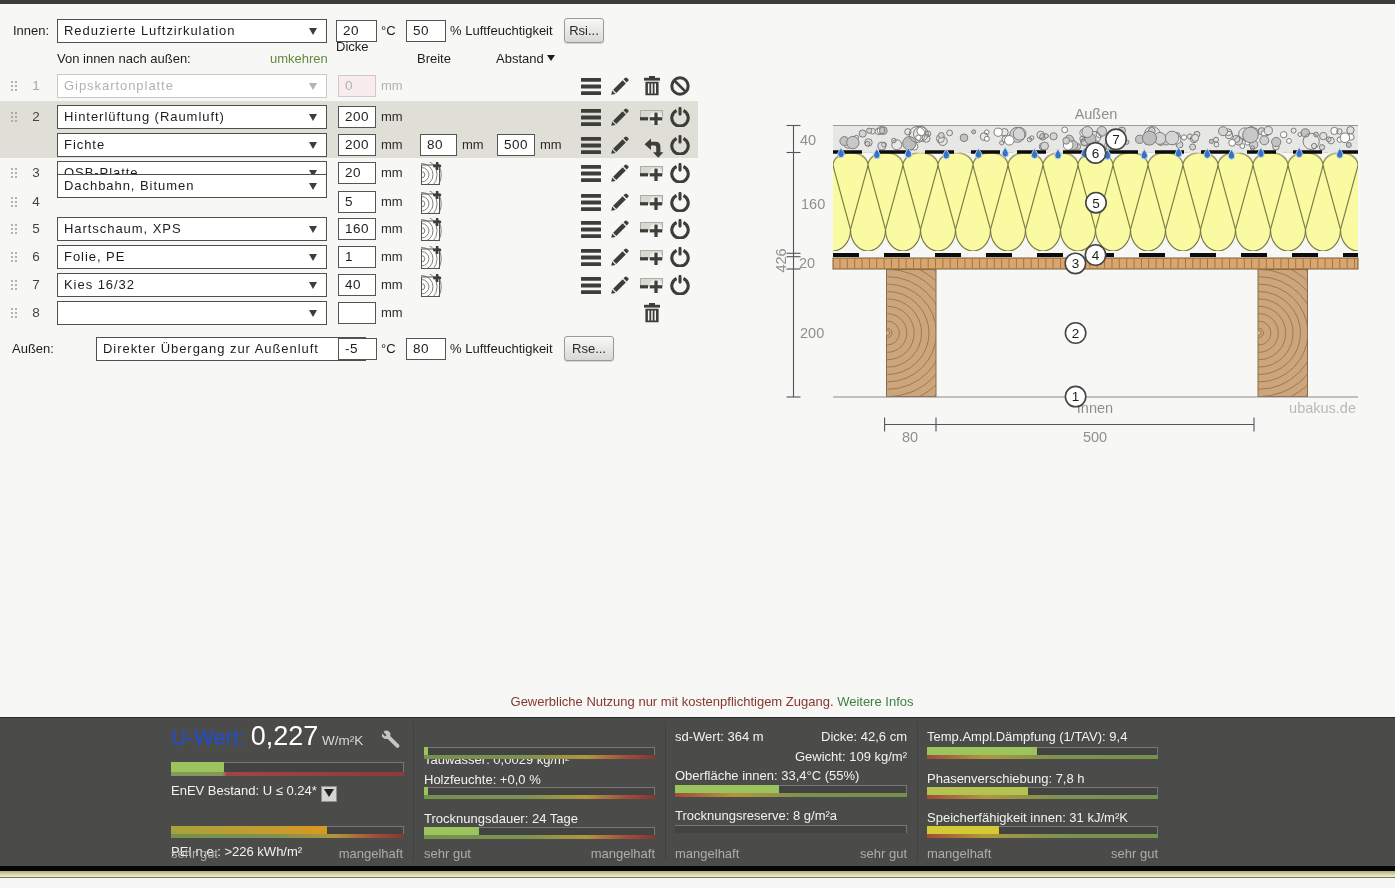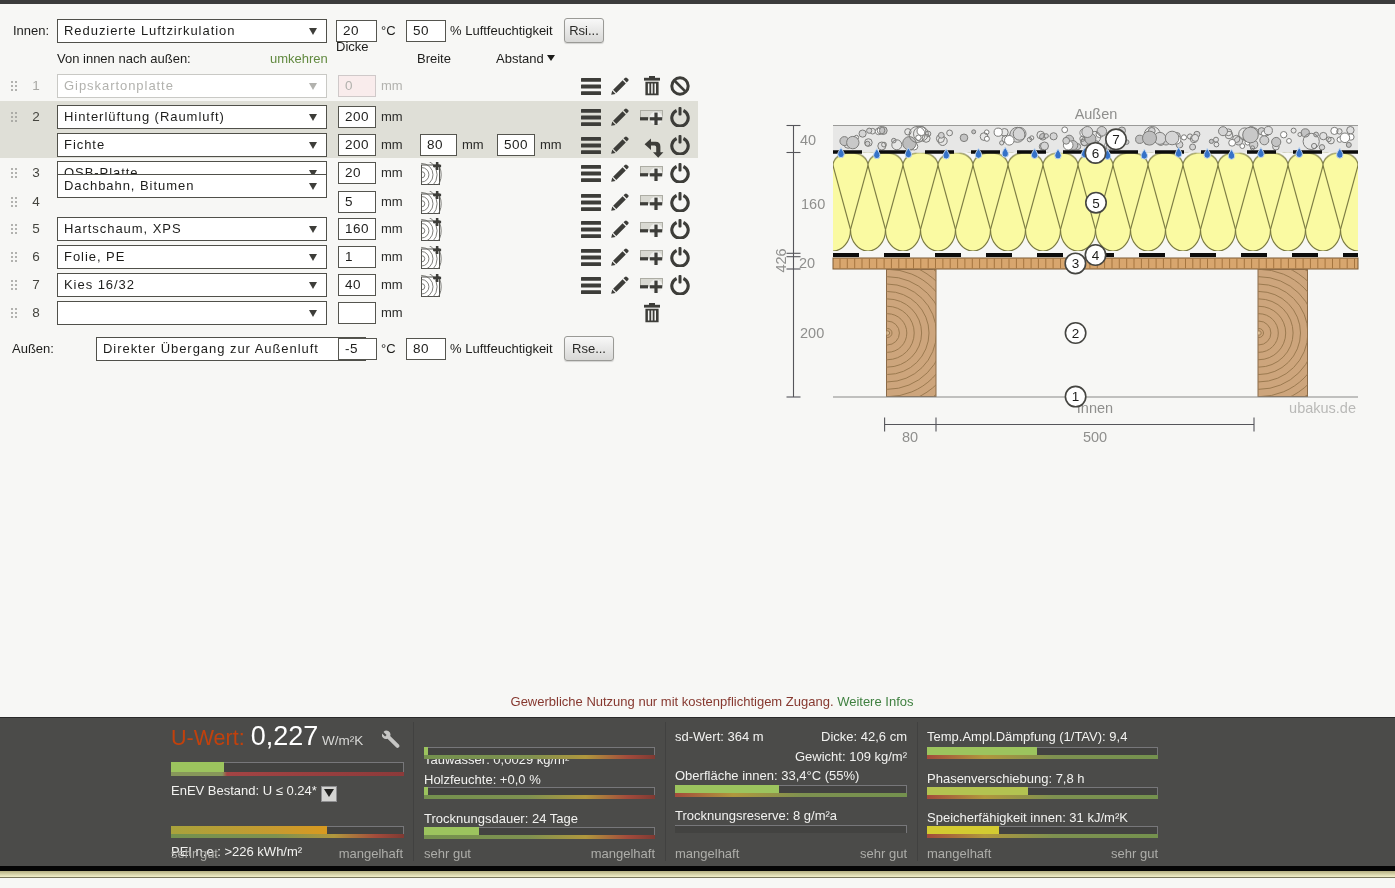--- a/index.html
+++ b/index.html
@@ -770,21 +770,21 @@
     <circle cx="356.0" cy="39.3" r="10.2" fill="#ffffff" stroke="#454541" stroke-width="1.6"></circle>
     <text x="356.0" y="44.1" text-anchor="middle" font-family="Liberation Sans, sans-serif" font-size="13.5" fill="#1d1d1b">7</text>
   </svg>
 <div class="abs" style="left:0;top:694px;width:1424px;text-align:center;font-size:13px;color:#86382f;">Gewerbliche Nutzung nur mit kostenpflichtigem Zugang. <span style="color:#3f8040;">Weitere Infos</span></div>
 <div class="abs" style="left:0;top:717px;width:1395px;height:149px;background:#4b4b49;border-top:1px solid #2a2a2a;"></div>
 <div class="abs" style="left:413px;top:722px;width:1px;height:139px;background:#414140;"></div>
 <div class="abs" style="left:665px;top:722px;width:1px;height:139px;background:#414140;"></div>
 <div class="abs" style="left:917px;top:722px;width:1px;height:139px;background:#414140;"></div>
 <div class="abs" style="left:0;top:866px;width:1395px;height:5px;background:#050505;"></div>
 <div class="abs" style="left:0;top:871px;width:1395px;height:7px;background:linear-gradient(#b5b083,#f2f0ca);border-bottom:1px solid #7a775c;"></div>
-<div class="abs" style="left:171px;top:721px;white-space:nowrap;"><span style="font-size:21.5px;color:#c2410c;">U-Wert: </span><span style="font-size:27px;color:#fff;">0,227</span><span style="font-size:13.5px;color:#d8d8d6;"> W/m²K</span></div>
+<div class="abs" style="left:171px;top:721px;white-space:nowrap;"><span style="font-size:21.5px;color:#1d4ed8;">U-Wert: </span><span style="font-size:27px;color:#fff;">0,227</span><span style="font-size:13.5px;color:#d8d8d6;"> W/m²K</span></div>
 <div class="abs" style="left:382px;top:727px;"><svg width="19" height="24" viewBox="0 0 19 24">
       <g fill="#c6c6c4" transform="scale(-1,1) translate(-19,0)">
         <path d="M12.2,1.0 a4.2,4.2 0 0 1 4.8,0.9 l-3.1,3.1 1.5,1.5 3.1,-3.1 a4.2,4.2 0 0 1 -5.5,5.3 L4.4,17.3 a1.9,1.9 0 0 1 -2.7,-2.7 L10.3,6.0 a4.2,4.2 0 0 1 1.9,-5.0 Z" transform="translate(0.5,3)"></path>
       </g>
     </svg></div>
 <div class="abs" style="left:171px;top:762px;width:233px;height:10px;border-top:1px solid #77777a;border-right:1px solid #77777a;background:#434341;"></div>
 <div class="abs" style="left:171px;top:762px;width:53px;height:10px;background:#9cc45e;"></div>
 <div class="abs" style="left:171px;top:772px;width:233px;height:3.5px;background:linear-gradient(90deg,#87975a 0%,#87975a 22%,#a34444 24%,#8c3a3a);"></div>
 <div class="bar-label" style="left:171px;top:783px;">EnEV Bestand: U ≤ 0.24*</div>
 <div class="abs" style="left:321px;top:786px;width:16px;height:16px;background:#d4d4d2;border:1px solid #8e8e90;text-align:center;line-height:12px;"><span style="display:inline-block;width:0;height:0;border-left:5.5px solid transparent;border-right:5.5px solid transparent;border-top:8px solid #222220;"></span></div>

